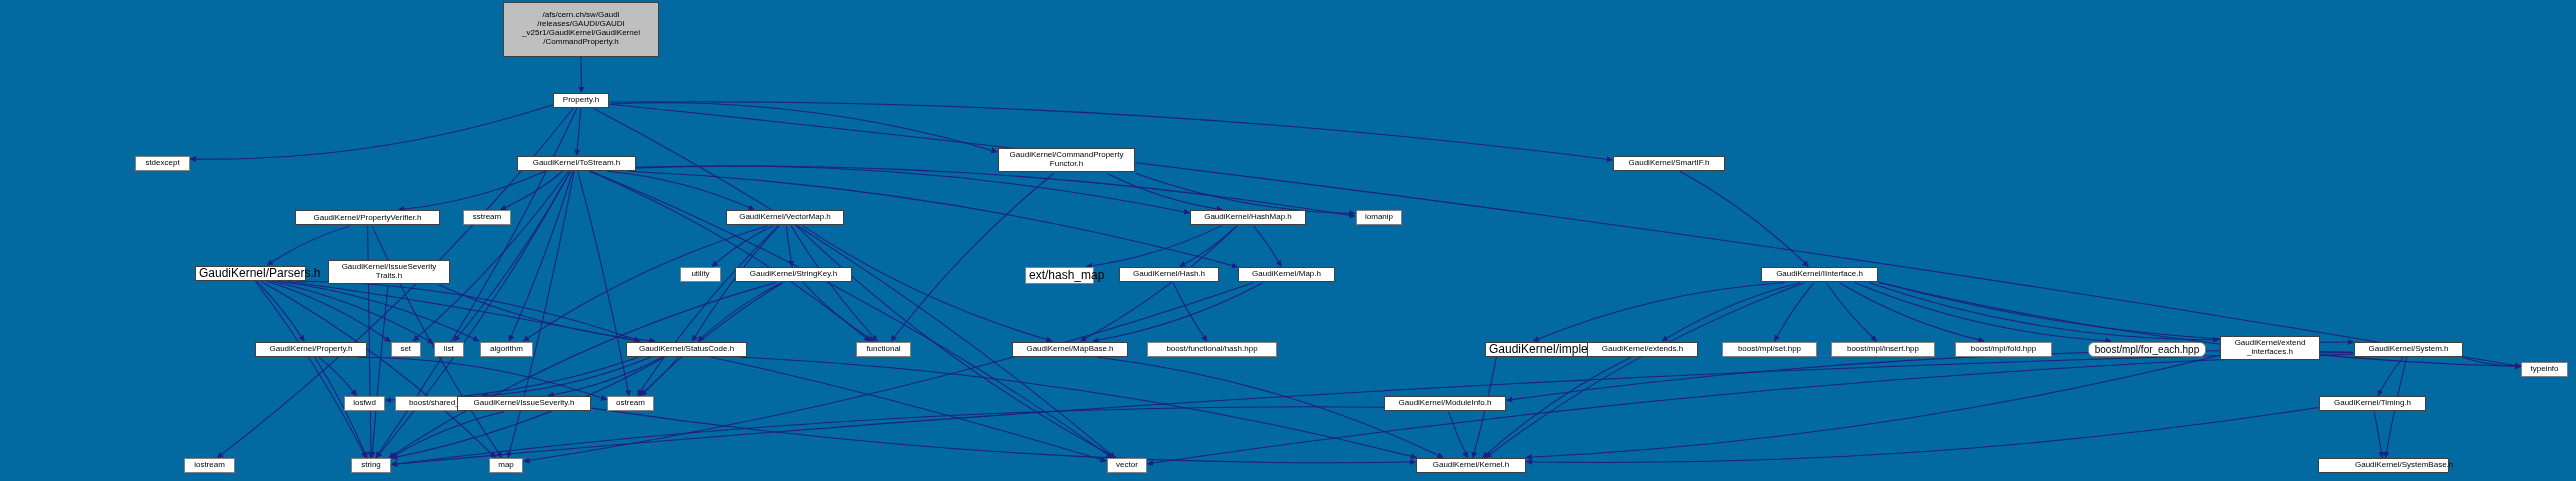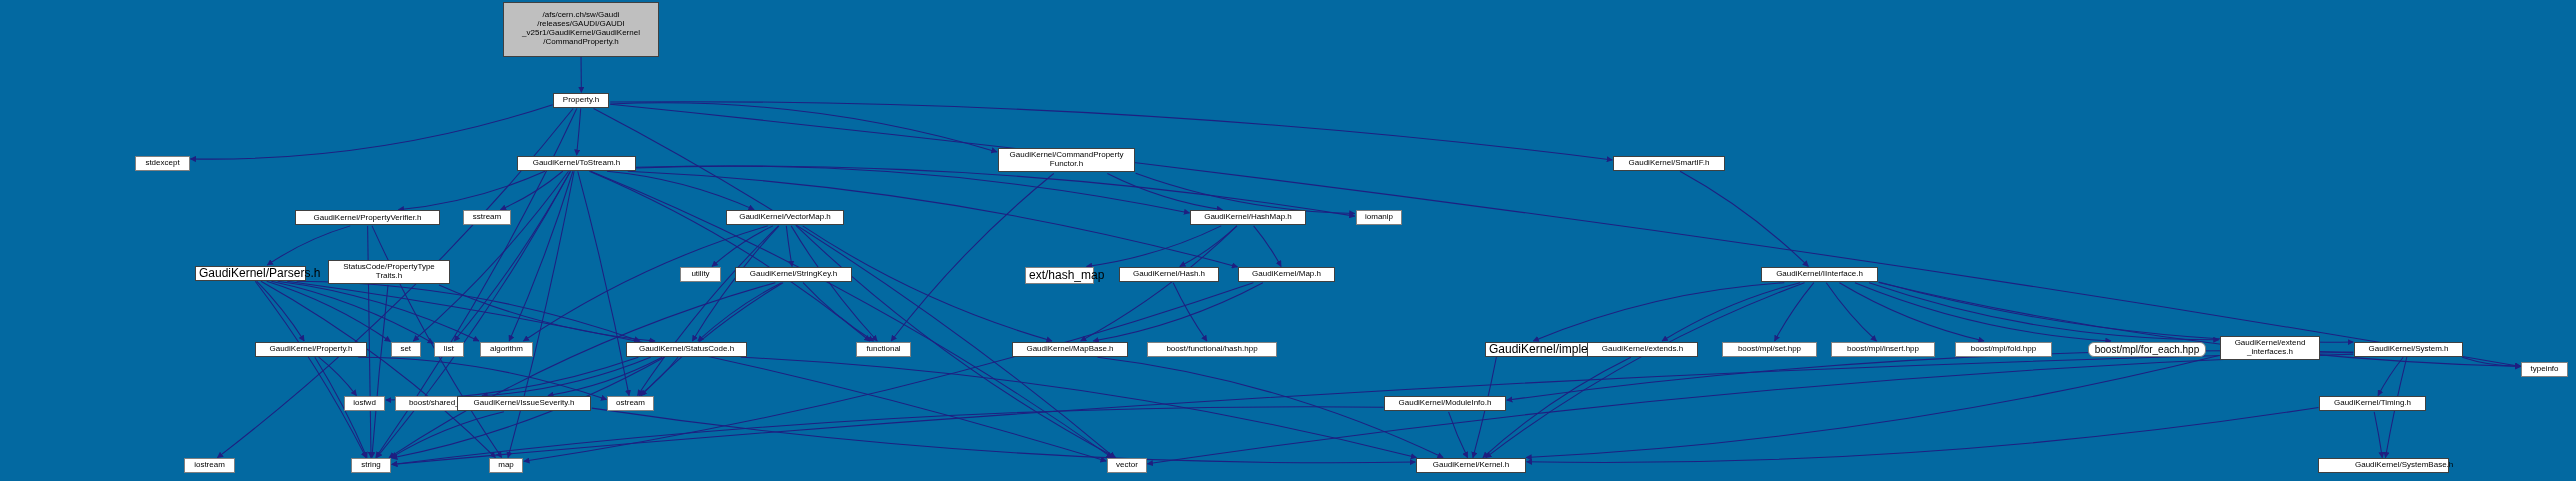--- a/index.html
+++ b/index.html
@@ -152,21 +152,21 @@
       <div class="node hdr" style="left: 517px; top: 156px; width: 119px; height: 14.8px; font-size: 8px;"><span class="lbl">GaudiKernel/ToStream.h</span></div>
       <div class="node hdr" style="left: 998px; top: 148px; width: 137px; height: 24px; font-size: 8px;"><span class="lbl">GaudiKernel/CommandProperty
 Functor.h</span></div>
       <div class="node hdr" style="left: 1613px; top: 156px; width: 112px; height: 14.8px; font-size: 8px;"><span class="lbl">GaudiKernel/SmartIF.h</span></div>
       <div class="node hdr" style="left: 295px; top: 210px; width: 145px; height: 14.8px; font-size: 8px; align-items: flex-end;"><span class="lbl">GaudiKernel/PropertyVerifier.h</span></div>
       <div class="node system" style="left: 463px; top: 210px; width: 48px; height: 14.8px; font-size: 8px; text-align: center;"><span class="lbl">sstream</span></div>
       <div class="node hdr" style="left: 726px; top: 210px; width: 118px; height: 14.8px; font-size: 8px;"><span class="lbl">GaudiKernel/VectorMap.h</span></div>
       <div class="node hdr" style="left: 1190px; top: 210px; width: 116px; height: 14.8px; font-size: 8px;"><span class="lbl">GaudiKernel/HashMap.h</span></div>
       <div class="node system" style="left: 1356px; top: 210px; width: 46px; height: 14.8px; font-size: 8px;"><span class="lbl">iomanip</span></div>
       <div class="node hdr" style="left: 195px; top: 266px; width: 111px; height: 14.8px; font-size: 12px;"><span class="lbl">GaudiKernel/Parsers.h</span></div>
-      <div class="node hdr" style="left: 328px; top: 260px; width: 122px; height: 24px; font-size: 8px;"><span class="lbl">StatusCode/PropertyType
+      <div class="node hdr" style="left: 328px; top: 260px; width: 122px; height: 24px; font-size: 8px;"><span class="lbl">GaudiKernel/IssueSeverity
 Traits.h</span></div>
       <div class="node system" style="left: 680px; top: 267px; width: 41px; height: 14.8px; font-size: 8px;"><span class="lbl">utility</span></div>
       <div class="node hdr" style="left: 735px; top: 267px; width: 117px; height: 14.8px; font-size: 8px;"><span class="lbl">GaudiKernel/StringKey.h</span></div>
       <div class="node system" style="left: 1025px; top: 267px; width: 69px; height: 17px; font-size: 12px;"><span class="lbl">ext/hash_map</span></div>
       <div class="node hdr" style="left: 1119px; top: 267px; width: 100px; height: 14.8px; font-size: 8px;"><span class="lbl">GaudiKernel/Hash.h</span></div>
       <div class="node hdr" style="left: 1238px; top: 267px; width: 97px; height: 14.8px; font-size: 8px;"><span class="lbl">GaudiKernel/Map.h</span></div>
       <div class="node hdr" style="left: 1761px; top: 267px; width: 117px; height: 14.8px; font-size: 8px;"><span class="lbl">GaudiKernel/IInterface.h</span></div>
       <div class="node hdr" style="left: 255px; top: 342px; width: 112px; height: 14.8px; font-size: 8px;"><span class="lbl">GaudiKernel/Property.h</span></div>
       <div class="node system" style="left: 391px; top: 342px; width: 29.5px; height: 14.8px; font-size: 8px;"><span class="lbl">set</span></div>
       <div class="node system" style="left: 434px; top: 342px; width: 29.5px; height: 14.8px; font-size: 8px;"><span class="lbl">list</span></div>

